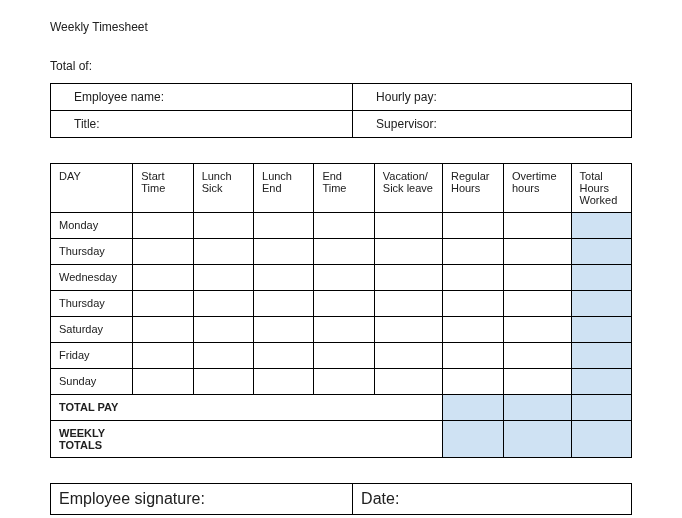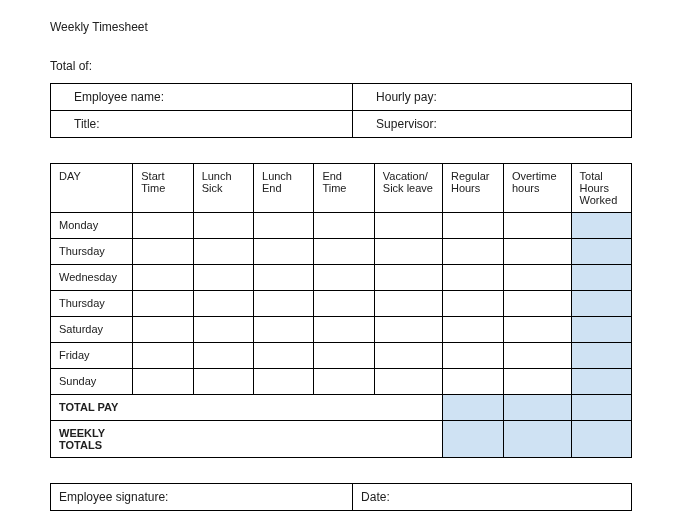--- a/index.html
+++ b/index.html
@@ -75,21 +75,21 @@
     }
     .totals-row td.noborder-first {
       border-right: none;
     }
     .totals-row td.noborder-last {
       border-left: none;
     }
     table.signature td {
       border: 1px solid #000;
       padding: 6px 8px;
-      font-size: 12px;
+      font-size: 16px;
       height: 26px;
     }
     table.signature td.left {
       width: 52%;
     }
   </style>
 </head>
 <body>
 
 <h1>Weekly Timesheet</h1>

